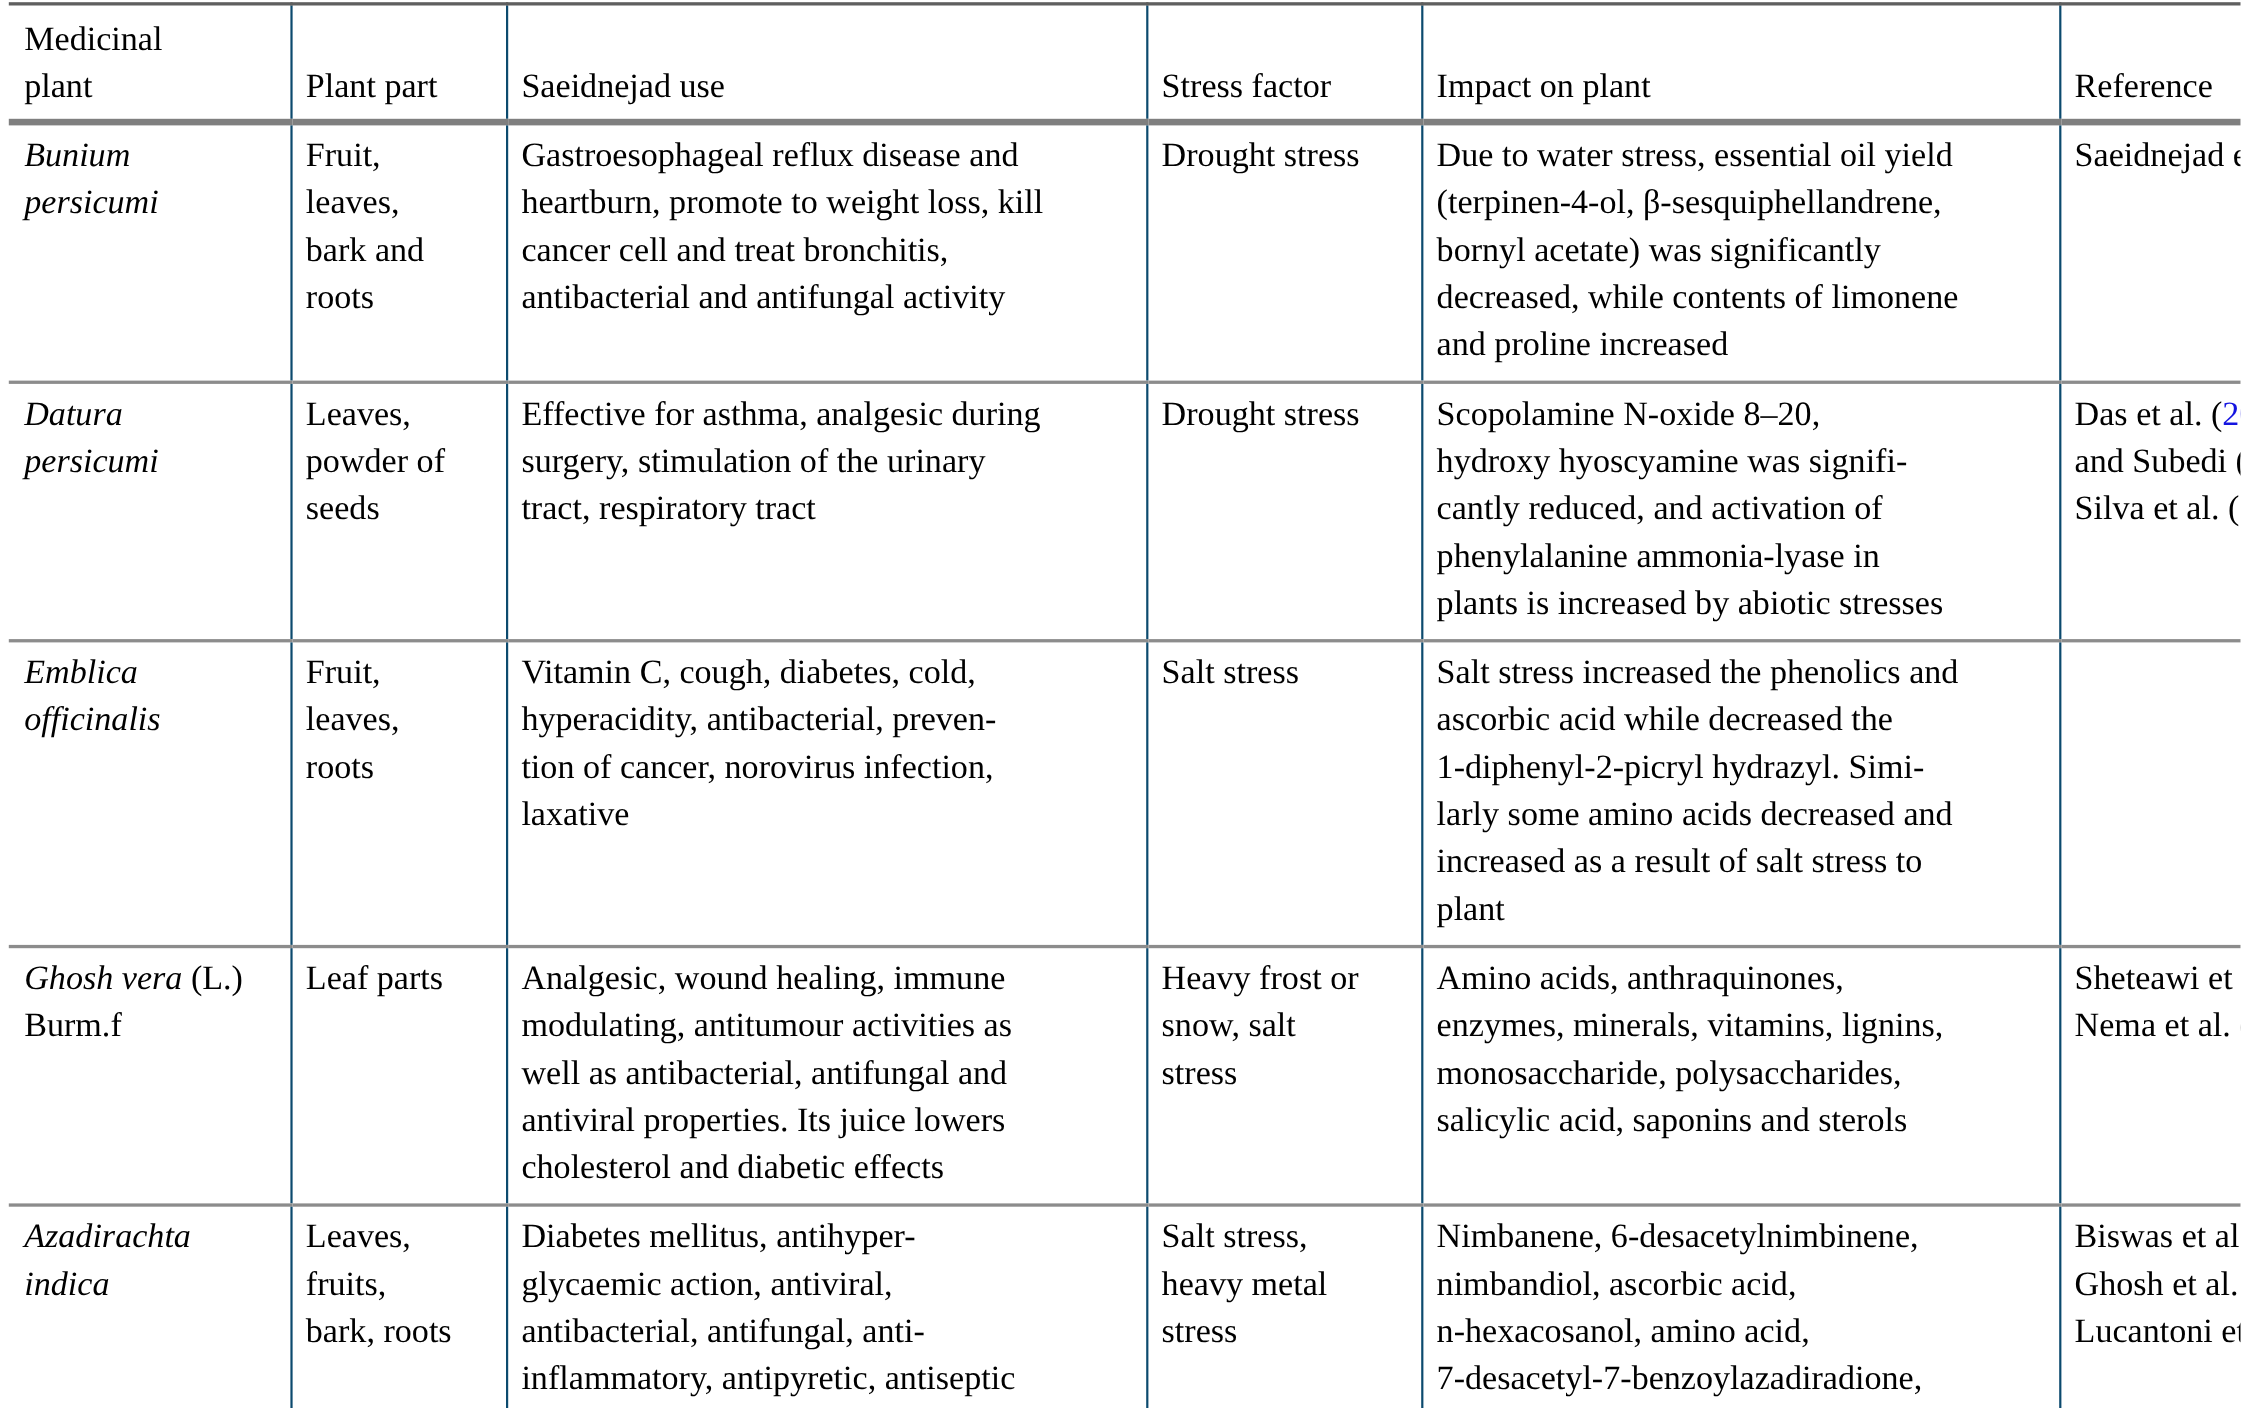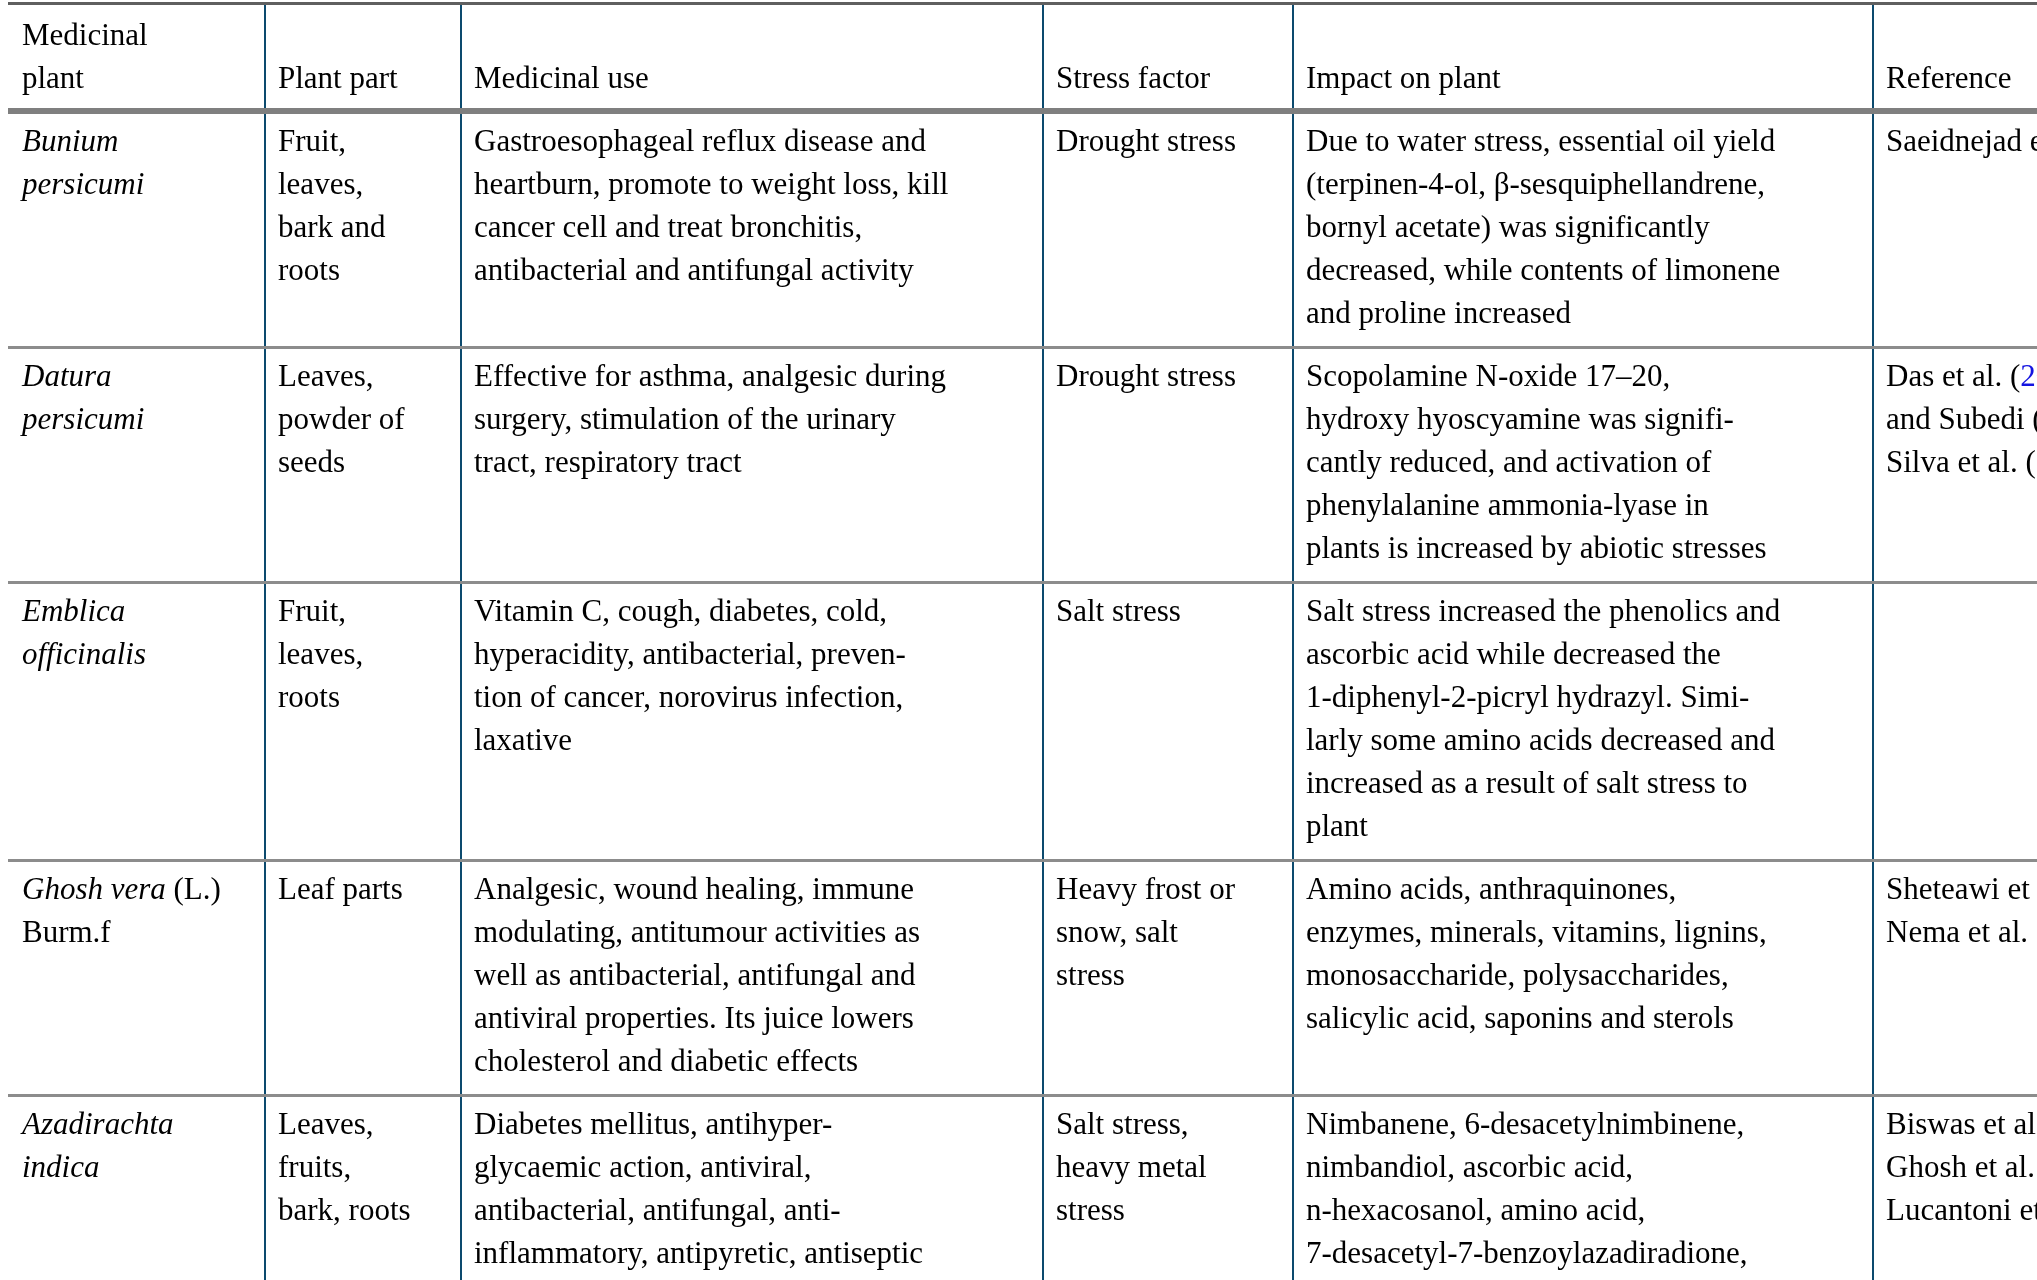--- a/index.html
+++ b/index.html
@@ -56,21 +56,21 @@
       <col style="width:582px">
       <col style="width:250px">
       <col style="width:580px">
       <col style="width:355px">
     </colgroup>
     <thead>
       <tr>
         <th>Medicinal
 plant</th>
         <th>Plant part</th>
-        <th>Medicinal use</th>
+        <th>Saeidnejad use</th>
         <th>Stress factor</th>
         <th>Impact on plant</th>
         <th>Reference</th>
       </tr>
     </thead>
     <tbody>
         <tr>
           <td><span class="plant-italic">Bunium
 persicumi</span></td>
           <td>Fruit,
@@ -92,21 +92,21 @@
         <tr>
           <td><span class="plant-italic">Datura
 persicumi</span></td>
           <td>Leaves,
 powder of
 seeds</td>
           <td>Effective for asthma, analgesic during
 surgery, stimulation of the urinary
 tract, respiratory tract</td>
           <td>Drought stress</td>
-          <td>Scopolamine N-oxide 17–20,
+          <td>Scopolamine N-oxide 8–20,
 hydroxy hyoscyamine was signifi-
 cantly reduced, and activation of
 phenylalanine ammonia-lyase in
 plants is increased by abiotic stresses</td>
           <td><span class="">Das et al. (</span><span class="cite-link" style="color: rgb(20, 20, 224);">20</span><span class="">
 and Subedi (
 Silva et al. (</span><span class="cite-link" style="color: rgb(20, 20, 224);">2</span></td>
         </tr>
         <tr>
           <td><span class="plant-italic">Emblica

